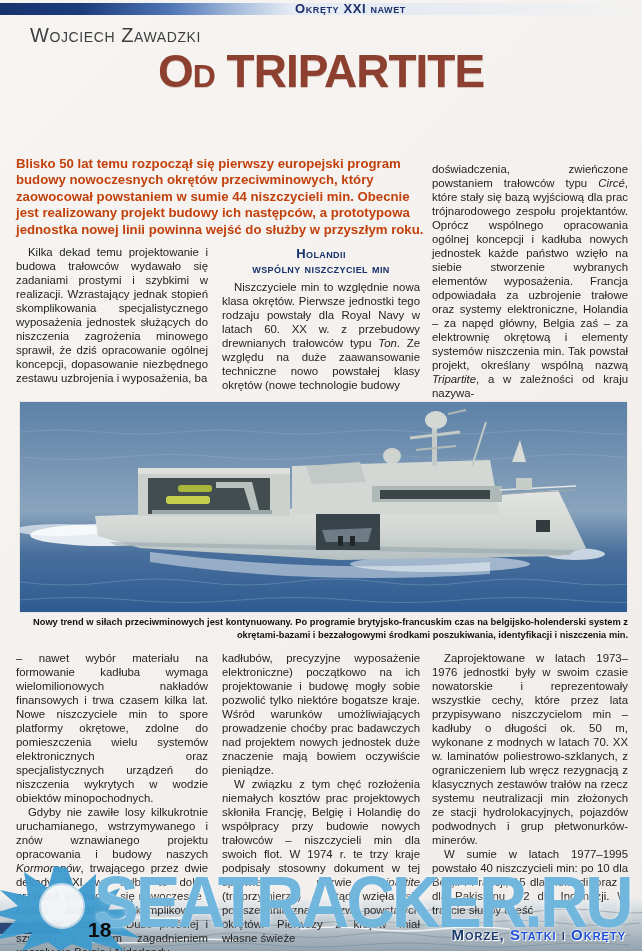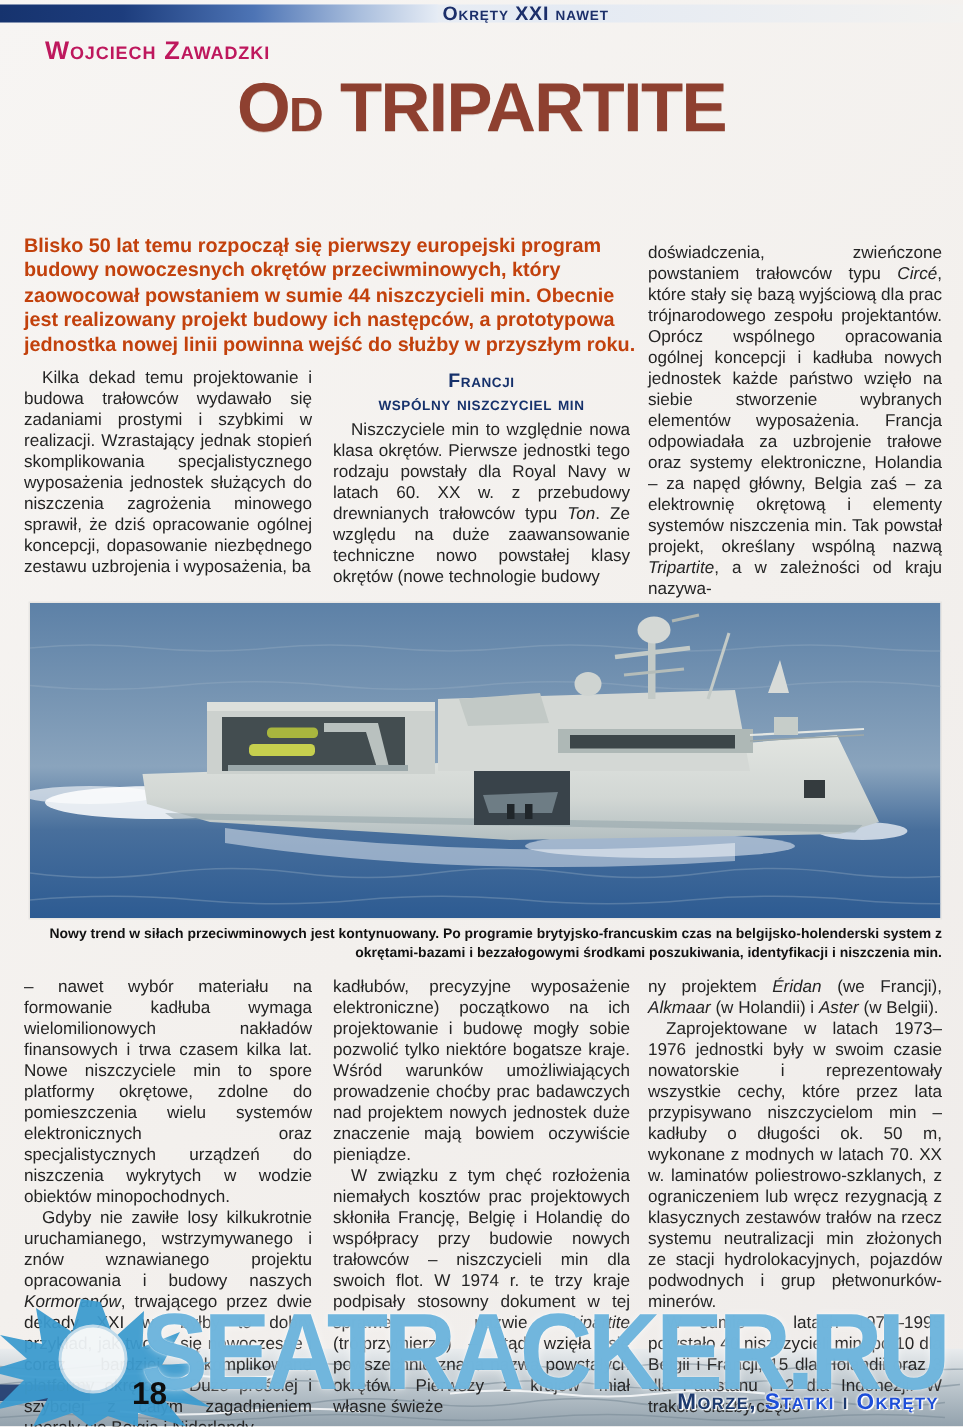--- a/index.html
+++ b/index.html
@@ -10,22 +10,22 @@
     -webkit-font-smoothing:antialiased;
   }
   .abs{position:absolute;}
   
   .banner-bg{top:3px;left:0;width:642px;height:12px;
     background:linear-gradient(to right,#f0f2f6 0%,#e4eaf3 60%,#f3f2f0 100%);}
   .banner{top:3px;left:0;width:292px;height:12px;
     background:linear-gradient(to right,#16336e 0%,#1d3d7d 28%,#4d74b5 58%,#a9bedd 82%,#e6ecf5 100%);}
   .hdr-label{top:1px;left:295px;font-size:13px;font-weight:bold;font-variant:small-caps;
     color:#1c2f6a;letter-spacing:.6px;z-index:2;}
-  .author{top:24px;left:30px;font-size:17px;font-variant:small-caps;color:#be185d;
-    letter-spacing:.6px;font-weight:700;}
+  .author{top:24px;left:30px;font-size:20px;font-variant:small-caps;color:#404040;
+    letter-spacing:.6px;font-weight:400;}
   .title{top:46px;left:0;width:642px;text-align:center;color:#8e4030;
     font-weight:800;font-variant:small-caps;font-size:46px;line-height:50px;
     letter-spacing:-1px;text-shadow:0 1px 0 rgba(120,60,40,.25);}
   
   .lead{top:156px;left:16px;width:410px;font-size:13.2px;line-height:16.4px;
     font-weight:bold;color:#c2410c;}
   
   .col{font-size:11.4px;line-height:14px;color:#242424;text-align:justify;}
   .col p{margin:0;}
   .col p.ind{text-indent:12px;}
@@ -67,21 +67,21 @@
   <div>Od TRIPARTITE</div>
 </div>
 
 <div class="abs lead">Blisko 50 lat temu rozpoczął się pierwszy europejski program budowy nowoczesnych okrętów przeciwminowych, który zaowocował powstaniem w sumie 44 niszczycieli min. Obecnie jest realizowany projekt budowy ich następców, a prototypowa jednostka nowej linii powinna wejść do służby w przyszłym roku.</div>
 
 <div class="abs col tcol1">
   <p class="ind">Kilka dekad temu projektowanie i budowa trałowców wydawało się zadaniami prostymi i szybkimi w realizacji. Wzrastający jednak stopień skomplikowania specjalistycznego wyposażenia jednostek służących do niszczenia zagrożenia minowego sprawił, że dziś opracowanie ogólnej koncepcji, dopasowanie niezbędnego zestawu uzbrojenia i wyposażenia, ba</p>
 </div>
 <div class="abs col tcol2">
   <div class="colhead">
-    <div>Francji</div>
+    <div>Holandii</div>
     <div>wspólny niszczyciel min</div>
   </div>
   <p class="ind">Niszczyciele min to względnie nowa klasa okrętów. Pierwsze jednostki tego rodzaju powstały dla Royal Navy w latach 60. XX w. z przebudowy drewnianych trałowców typu <i>Ton</i>. Ze względu na duże zaawansowanie techniczne nowo powstałej klasy okrętów (nowe technologie budowy</p>
 </div>
 <div class="abs col tcol3">
   <p>doświadczenia, zwieńczone powstaniem trałowców typu <i>Circé</i>, które stały się bazą wyjściową dla prac trójnarodowego zespołu projektantów. Oprócz wspólnego opracowania ogólnej koncepcji i kadłuba nowych jednostek każde państwo wzięło na siebie stworzenie wybranych elementów wyposażenia. Francja odpowiadała za uzbrojenie trałowe oraz systemy elektroniczne, Holandia – za napęd główny, Belgia zaś – za elektrownię okrętową i elementy systemów niszczenia min. Tak powstał projekt, określany wspólną nazwą <i>Tripartite</i>, a w zależności od kraju nazywa-</p>
 </div>
 
 <svg class="abs photo" viewBox="0 0 607 210" preserveAspectRatio="none">
   <defs>
@@ -159,21 +159,20 @@
 
 <div class="abs col bcol1">
   <p>– nawet wybór materiału na formowanie kadłuba wymaga wielomilionowych nakładów finansowych i trwa czasem kilka lat. Nowe niszczyciele min to spore platformy okrętowe, zdolne do pomieszczenia wielu systemów elektronicznych oraz specjalistycznych urządzeń do niszczenia wykrytych w wodzie obiektów minopochodnych.</p>
   <p class="ind">Gdyby nie zawiłe losy kilkukrotnie uruchamianego, wstrzymywanego i znów wznawianego projektu opracowania i budowy naszych <i>Kormoranów</i>, trwającego przez dwie dekady XXI w., byłby to dobry przykład, jak tworzy się nowoczesne i coraz bardziej skomplikowane platformy okrętowe. Dużo prościej i szybciej z całym zagadnieniem uporały się Belgia i Niderlandy.</p>
 </div>
 <div class="abs col bcol2">
   <p>kadłubów, precyzyjne wyposażenie elektroniczne) początkowo na ich projektowanie i budowę mogły sobie pozwolić tylko niektóre bogatsze kraje. Wśród warunków umożliwiających prowadzenie choćby prac badawczych nad projektem nowych jednostek duże znaczenie mają bowiem oczywiście pieniądze.</p>
   <p class="ind">W związku z tym chęć rozłożenia niemałych kosztów prac projektowych skłoniła Francję, Belgię i Holandię do współpracy przy budowie nowych trałowców – niszczycieli min dla swoich flot. W 1974 r. te trzy kraje podpisały stosowny dokument w tej sprawie o nazwie <i>Tripartite</i> (trójprzymierze) – stąd wzięła się powszechnie znana nazwa powstałych okrętów. Pierwszy z krajów miał własne świeże</p>
 </div>
 <div class="abs col bcol3">
-  <p>ny projektem <i>Éridan</i> (we Francji), <i>Alkmaar</i> (w Holandii) i <i>Aster</i> (w Belgii).</p>
   <p class="ind">Zaprojektowane w latach 1973–1976 jednostki były w swoim czasie nowatorskie i reprezentowały wszystkie cechy, które przez lata przypisywano niszczycielom min – kadłuby o długości ok. 50 m, wykonane z modnych w latach 70. XX w. laminatów poliestrowo-szklanych, z ograniczeniem lub wręcz rezygnacją z klasycznych zestawów trałów na rzecz systemu neutralizacji min złożonych ze stacji hydrolokacyjnych, pojazdów podwodnych i grup płetwonurków-minerów.</p>
   <p class="ind">W sumie w latach 1977–1995 powstało 40 niszczycieli min: po 10 dla Belgii i Francji, 15 dla Holandii oraz 3 dla Pakistanu i 2 dla Indonezji. W trakcie służby część</p>
 </div>
 
 <svg class="abs waves" viewBox="0 0 642 52" preserveAspectRatio="none">
   <defs>
     <linearGradient id="wg" x1="0" y1="0" x2="0" y2="1">
       <stop offset="0" stop-color="#e9ecee"></stop>
       <stop offset="0.4" stop-color="#c3ccd2"></stop>
       <stop offset="1" stop-color="#93a2ad"></stop>

